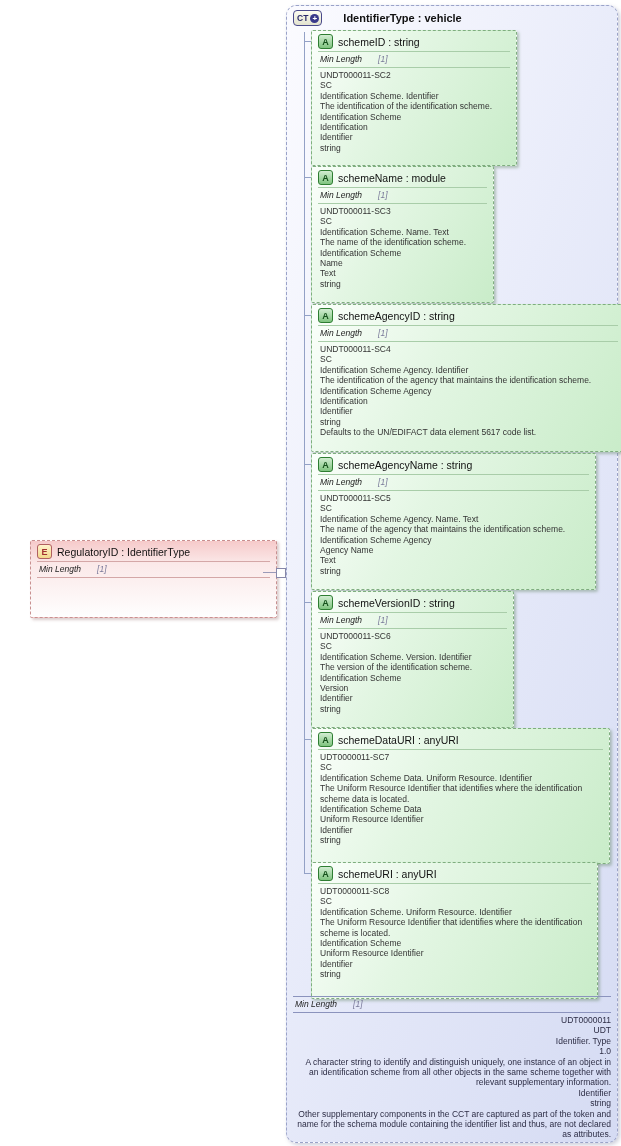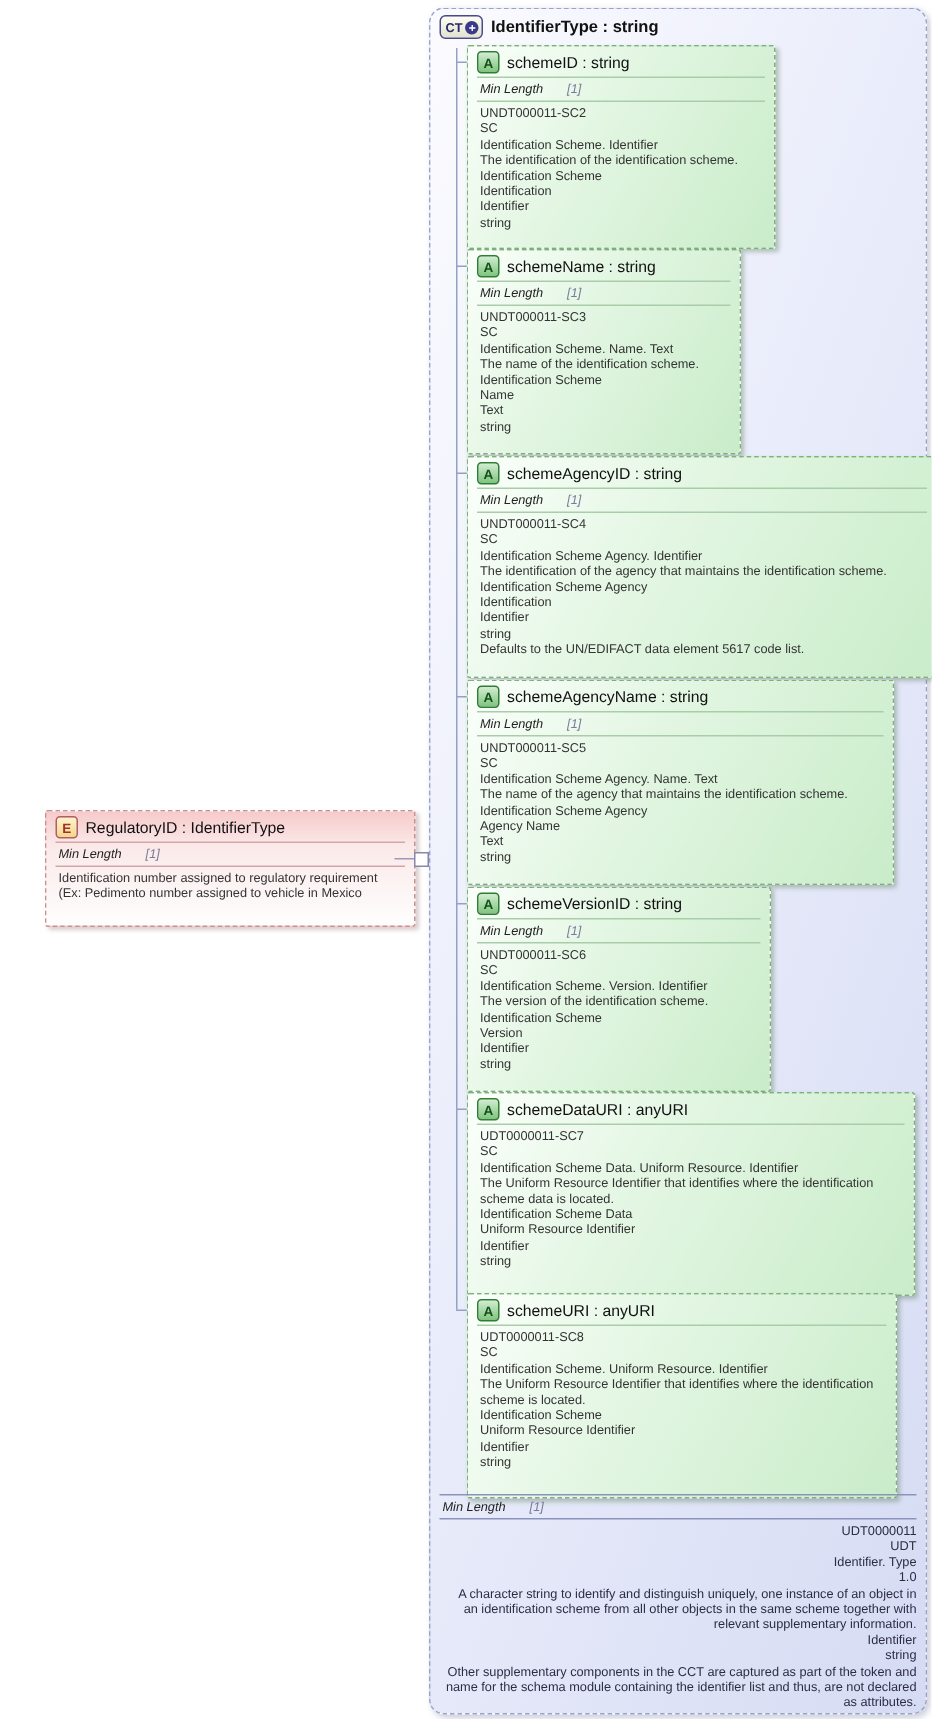--- a/index.html
+++ b/index.html
@@ -10,21 +10,21 @@
   }
   .stage{position:absolute;inset:0;}
 
   
   .ct{
     position:absolute;left:286px;top:5px;width:330px;height:1136px;
     border:1px dashed #9aa2c8;border-radius:10px;
     background:linear-gradient(110deg,#fbfbff 0%,#e9ecfa 45%,#d5dbf3 100%);
     box-shadow:2px 2px 4px rgba(110,115,150,.35);
   }
-  .ct-header{position:absolute;left:6px;top:4px;display:flex;align-items:center;gap:5px;}
+  .ct-header{position:absolute;left:6px;top:4px;display:flex;align-items:center;gap:21px;}
   .ct-icon{
     display:inline-flex;align-items:center;gap:2px;height:14px;padding:0 2px 0 3px;
     border:1px solid #4a4a8a;border-radius:4px;
     background:linear-gradient(#fdfdf2,#e2e2cf);
     color:#2a2a6a;font-size:8.5px;font-weight:bold;font-style:normal;
   }
   .ct-plus{
     width:9px;height:9px;border-radius:50%;background:#3a3a8a;color:#fff;
     font-size:8px;line-height:9px;text-align:center;font-weight:bold;
   }
@@ -96,34 +96,32 @@
   <div class="elem">
     <div class="box-header">
       <span class="e-icon">E</span>
       <span class="box-title">RegulatoryID : IdentifierType</span>
     </div>
     <div class="sep"></div>
     <div class="facet-row">
       <span class="facet-label">Min Length</span><span class="facet-value">[1]</span>
     </div>
     <div class="sep"></div>
-    <div class="anno">Identification number assigned to regulatory requirement
-(Ex: Pedimento number assigned to vehicle in Mexico</div>
   </div>
 
   <div class="conn-line" style="left:263px;top:572px;width:23px;"></div>
   <div class="conn-square" style="left:276px;top:568px;"></div>
 
   <div class="ct">
     <div class="ct-header">
       <span class="ct-icon">
         <span>CT</span>
         <span class="ct-plus">+</span>
       </span>
-      <span class="ct-title">IdentifierType : string</span>
+      <span class="ct-title">IdentifierType : vehicle</span>
     </div>
 
     <div class="tree-v" style="left:17px;top:26px;height:841px;"></div>
     <div class="tree-h" style="left:17px;top:35px;"></div>
     <div class="tree-h" style="left:17px;top:171px;"></div>
     <div class="tree-h" style="left:17px;top:309px;"></div>
     <div class="tree-h" style="left:17px;top:458px;"></div>
     <div class="tree-h" style="left:17px;top:596px;"></div>
     <div class="tree-h" style="left:17px;top:733px;"></div>
     <div class="tree-h" style="left:17px;top:867px;"></div>
@@ -144,21 +142,21 @@
 The identification of the identification scheme.
 Identification Scheme
 Identification
 Identifier
 string</div>
     </div>
 
     <div class="attr" style="left:24px;top:160px;width:169px;height:129px;">
       <div class="box-header">
         <span class="a-icon">A</span>
-        <span class="box-title">schemeName : string</span>
+        <span class="box-title">schemeName : module</span>
       </div>
       <div class="sep"></div>
       <div class="facet-row">
         <span class="facet-label">Min Length</span><span class="facet-value">[1]</span>
       </div>
       <div class="sep"></div>
       <div class="anno">UNDT000011-SC3
 SC
 Identification Scheme. Name. Text
 The name of the identification scheme.

